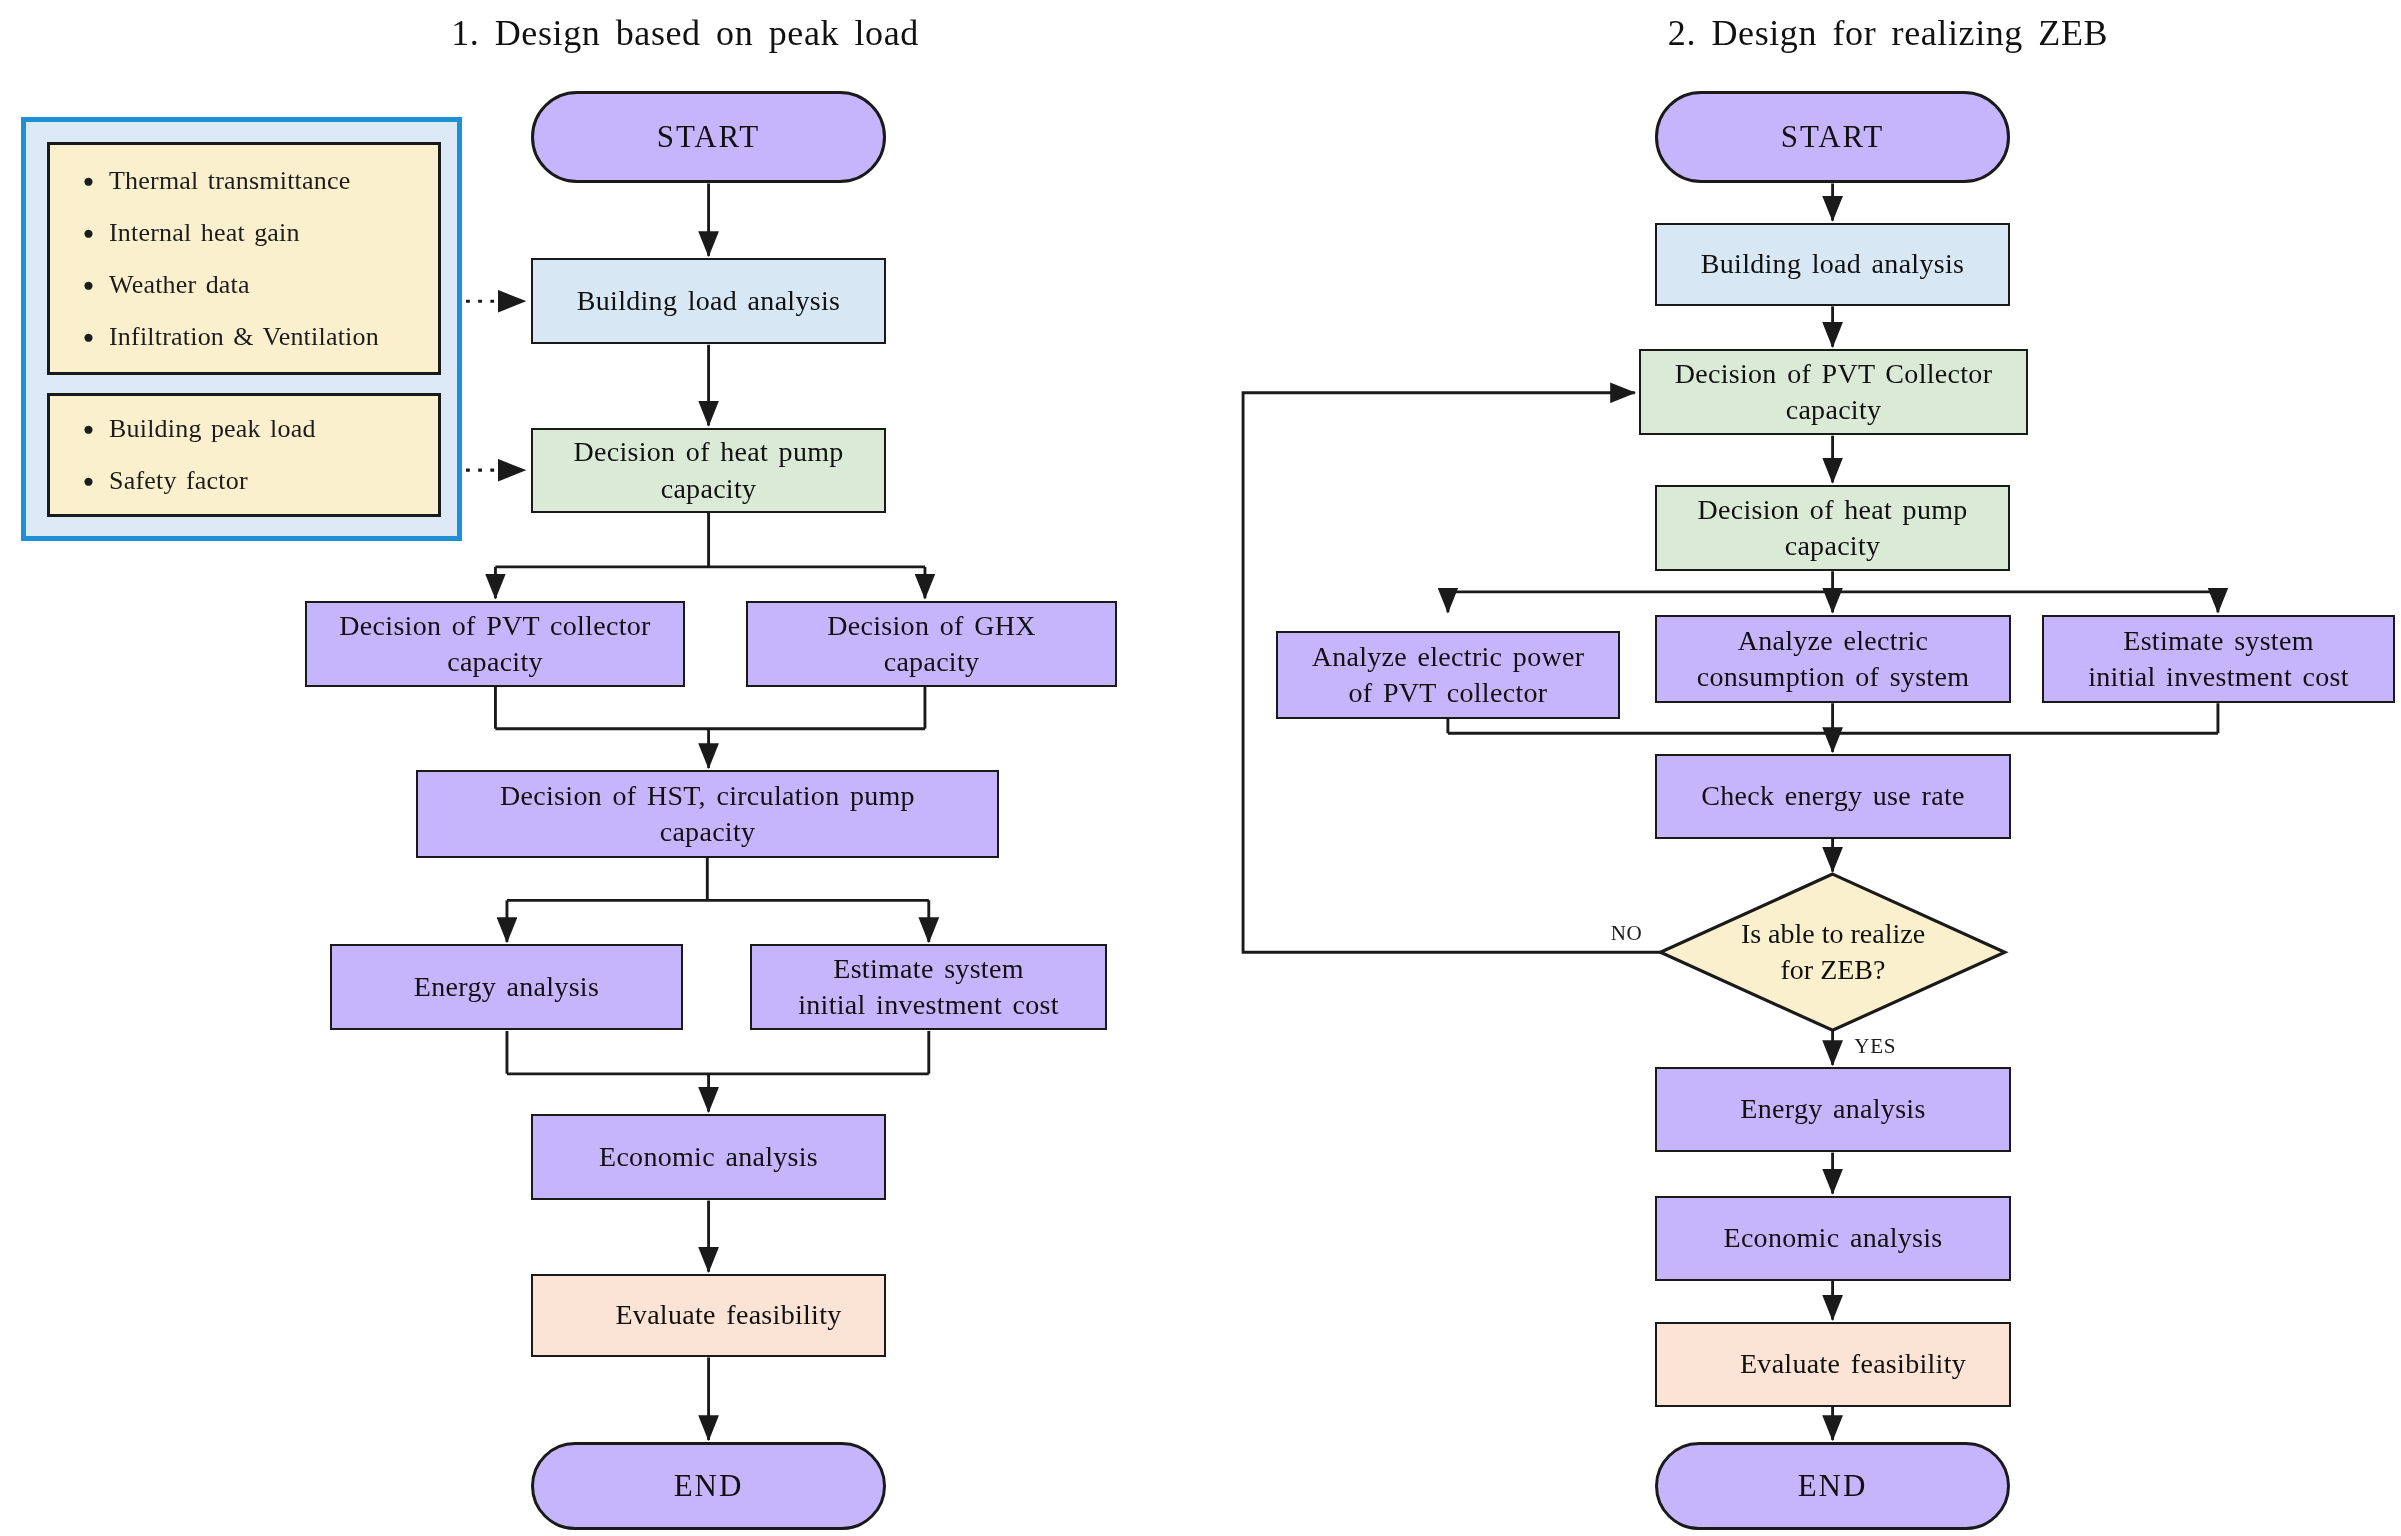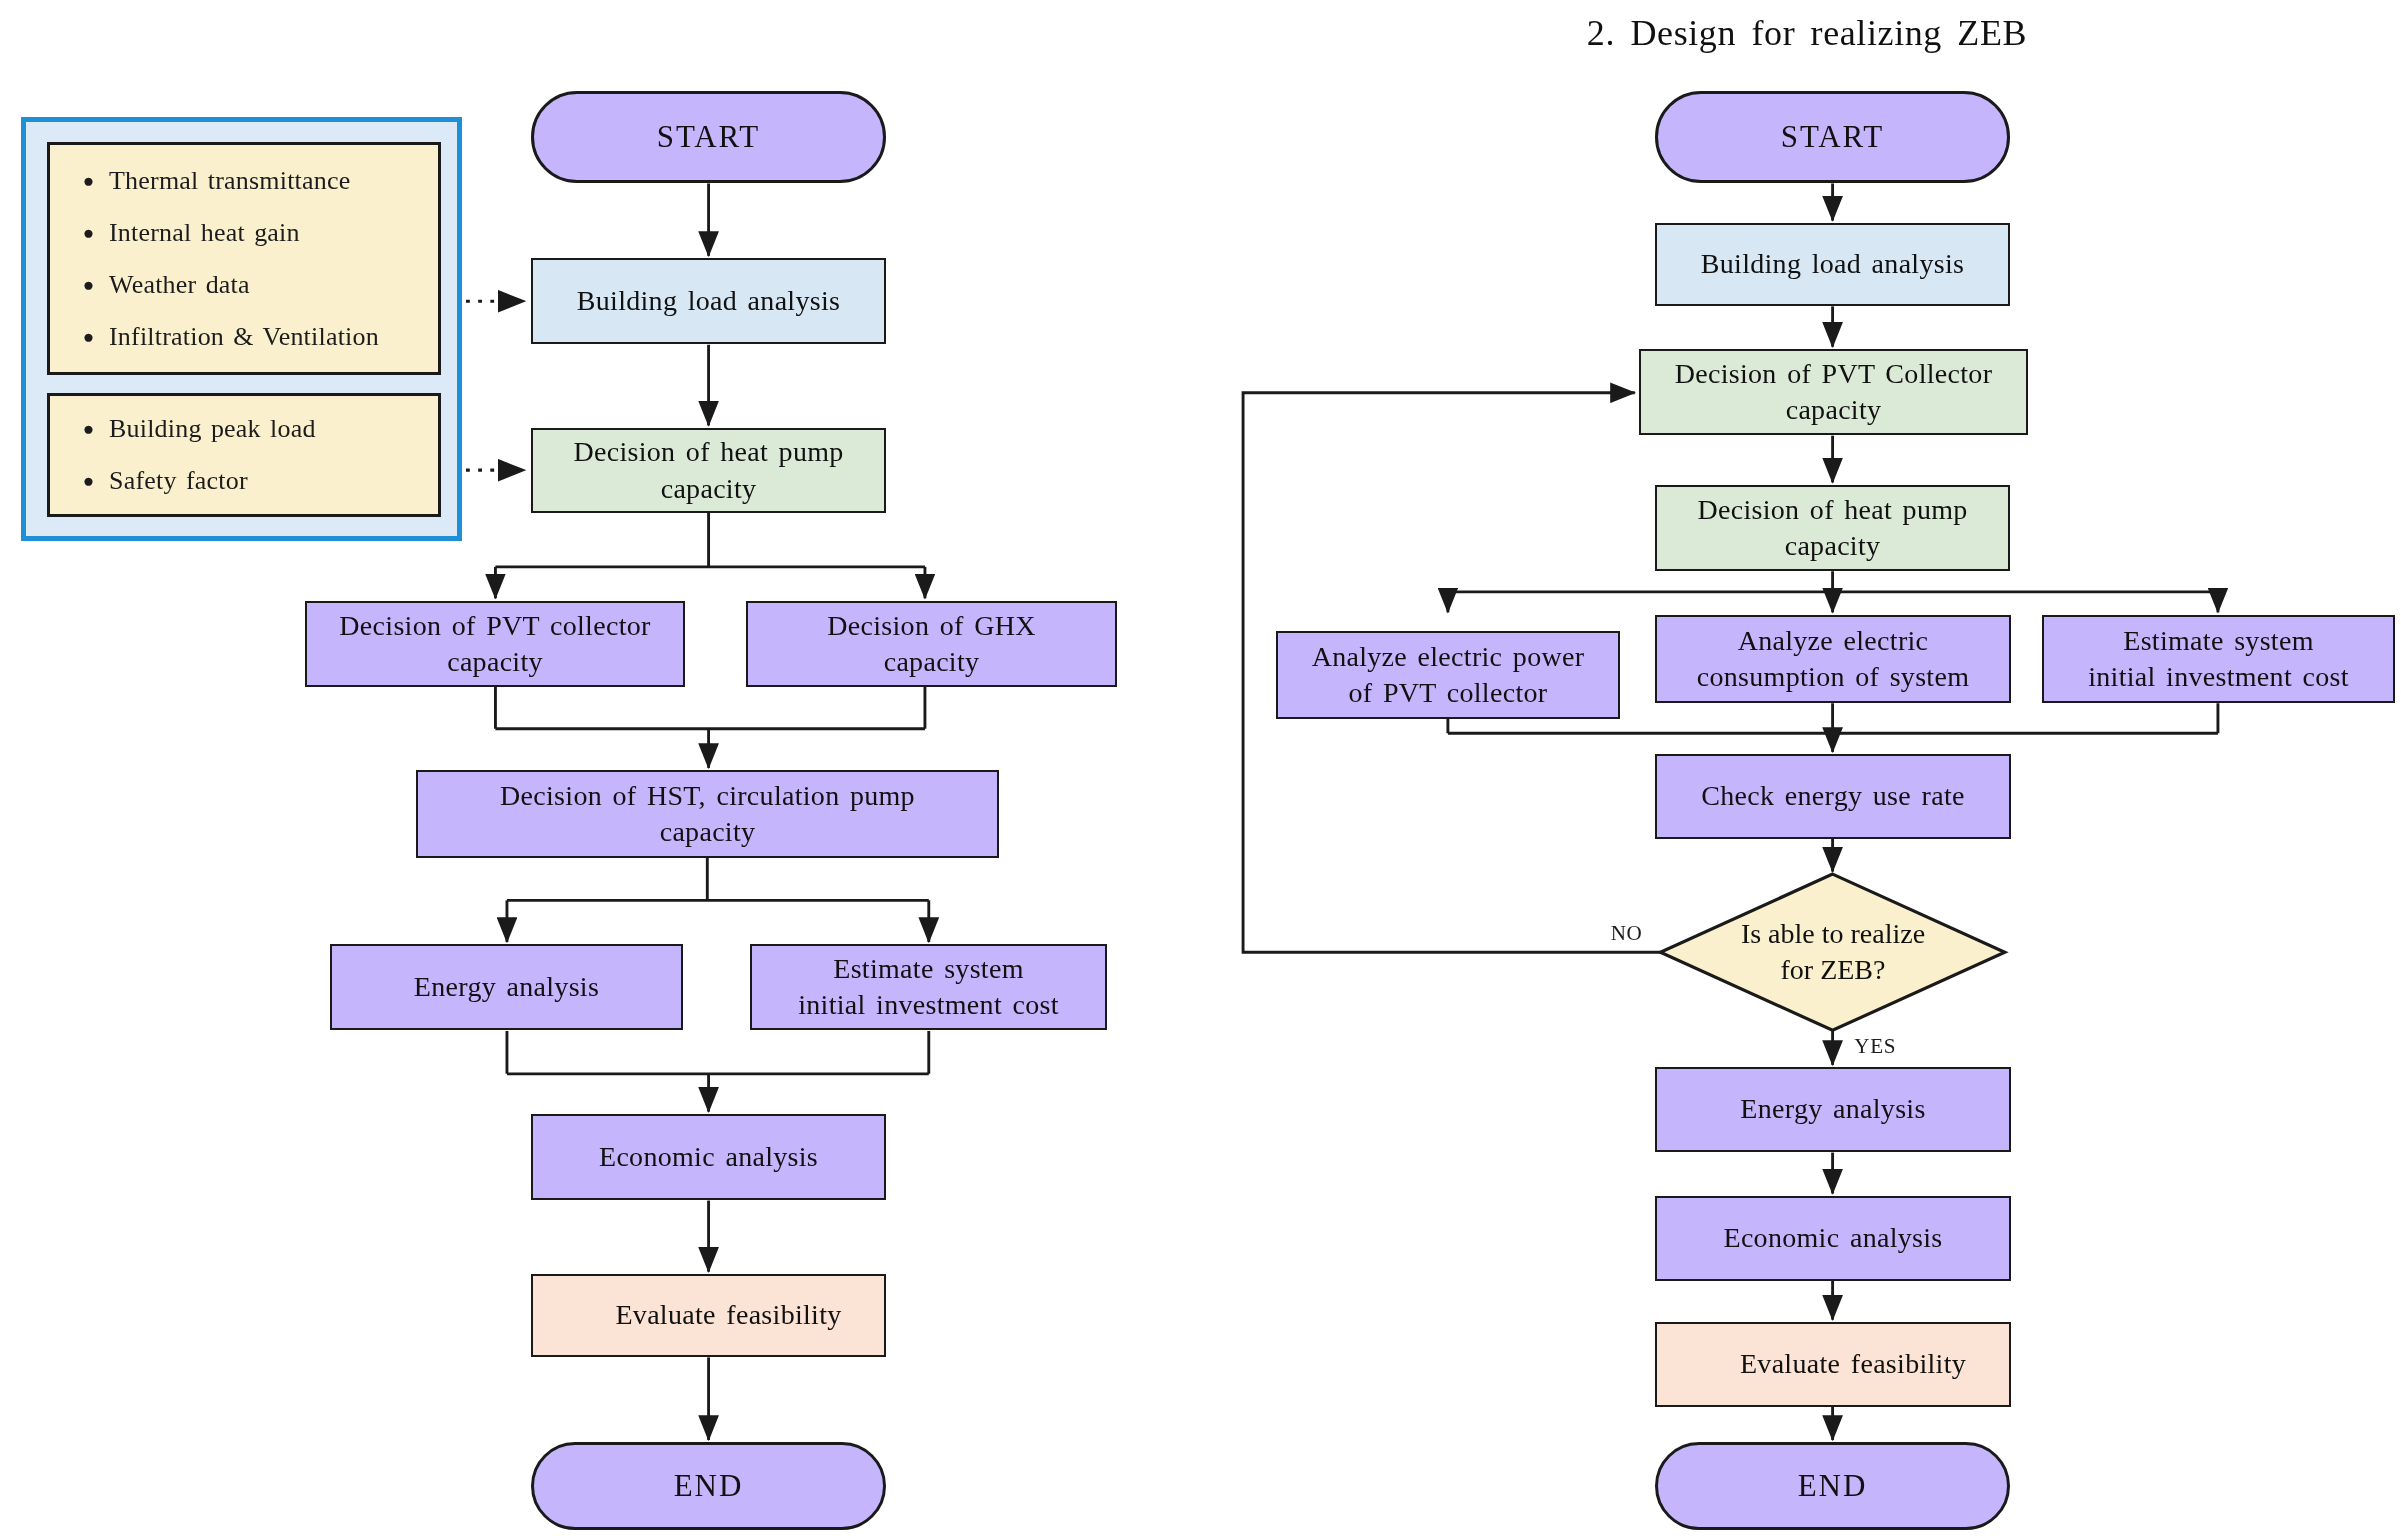--- a/index.html
+++ b/index.html
@@ -130,21 +130,22 @@
       <path d="M2863 1800 V1864" marker-end="url(#ah)"></path>
       <path d="M2863 2000 V2061" marker-end="url(#ah)"></path>
       <path d="M2863 2197 V2249" marker-end="url(#ah)"></path>
 
       <polygon points="2863,1365 3132,1487 2863,1609 2594,1487" fill="#FBF0CD" stroke-width="5"></polygon>
     </g>
     <text class="flow-label" x="2566" y="1468" text-anchor="end">NO</text>
     <text class="flow-label" x="2897" y="1645" text-anchor="start">YES</text>
   </svg>
 
-  <div class="chart-title" style="left:1807px;top:11.5px;">2. Design for realizing ZEB</div>
+  <div class="chart-title" style="left:685px;top:11.5px;">1. Design based on peak load</div>
+  <div class="chart-title" style="left:1888px;top:11.5px;">2. Design for realizing ZEB</div>
 
   <div class="panel" style="left:21px;top:117px;width:441px;height:424px;"></div>
   <div class="input-box" style="left:47px;top:142px;width:394px;height:233px;">
     <div class="bullet-item">
         <span class="bullet-dot">●</span>
         <span>Thermal transmittance</span>
       </div>
     <div class="bullet-item">
         <span class="bullet-dot">●</span>
         <span>Internal heat gain</span>

